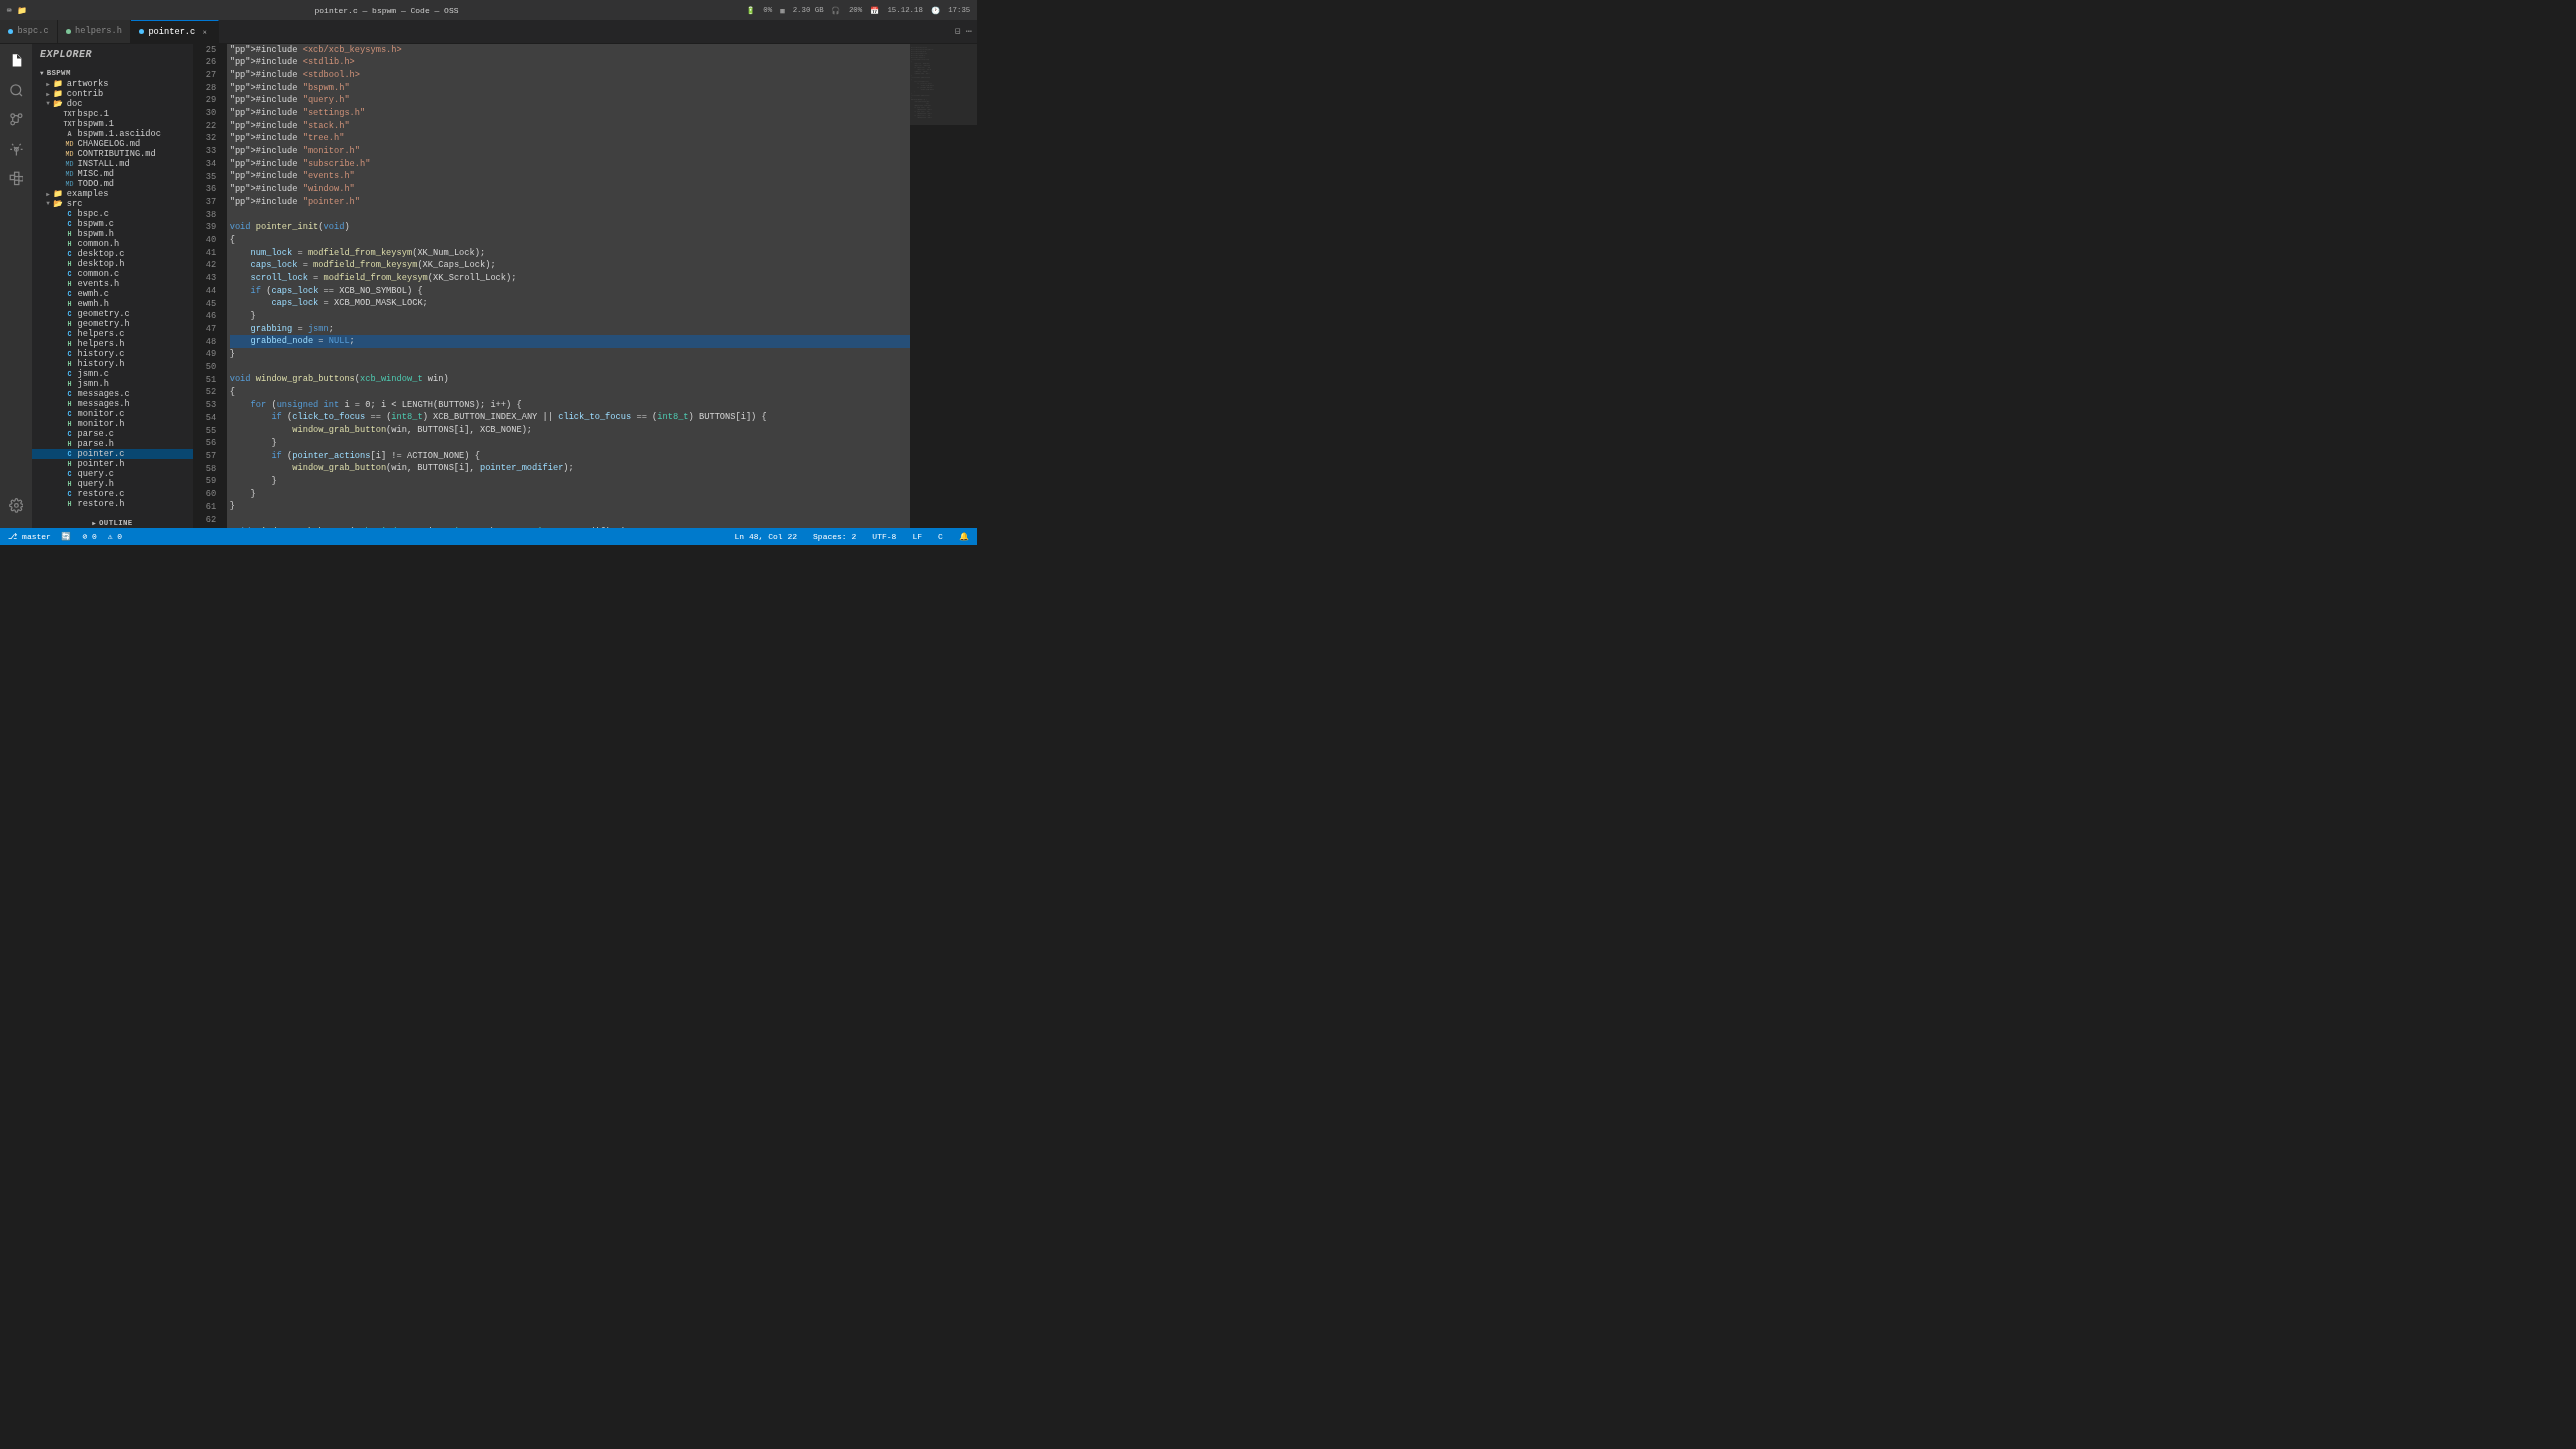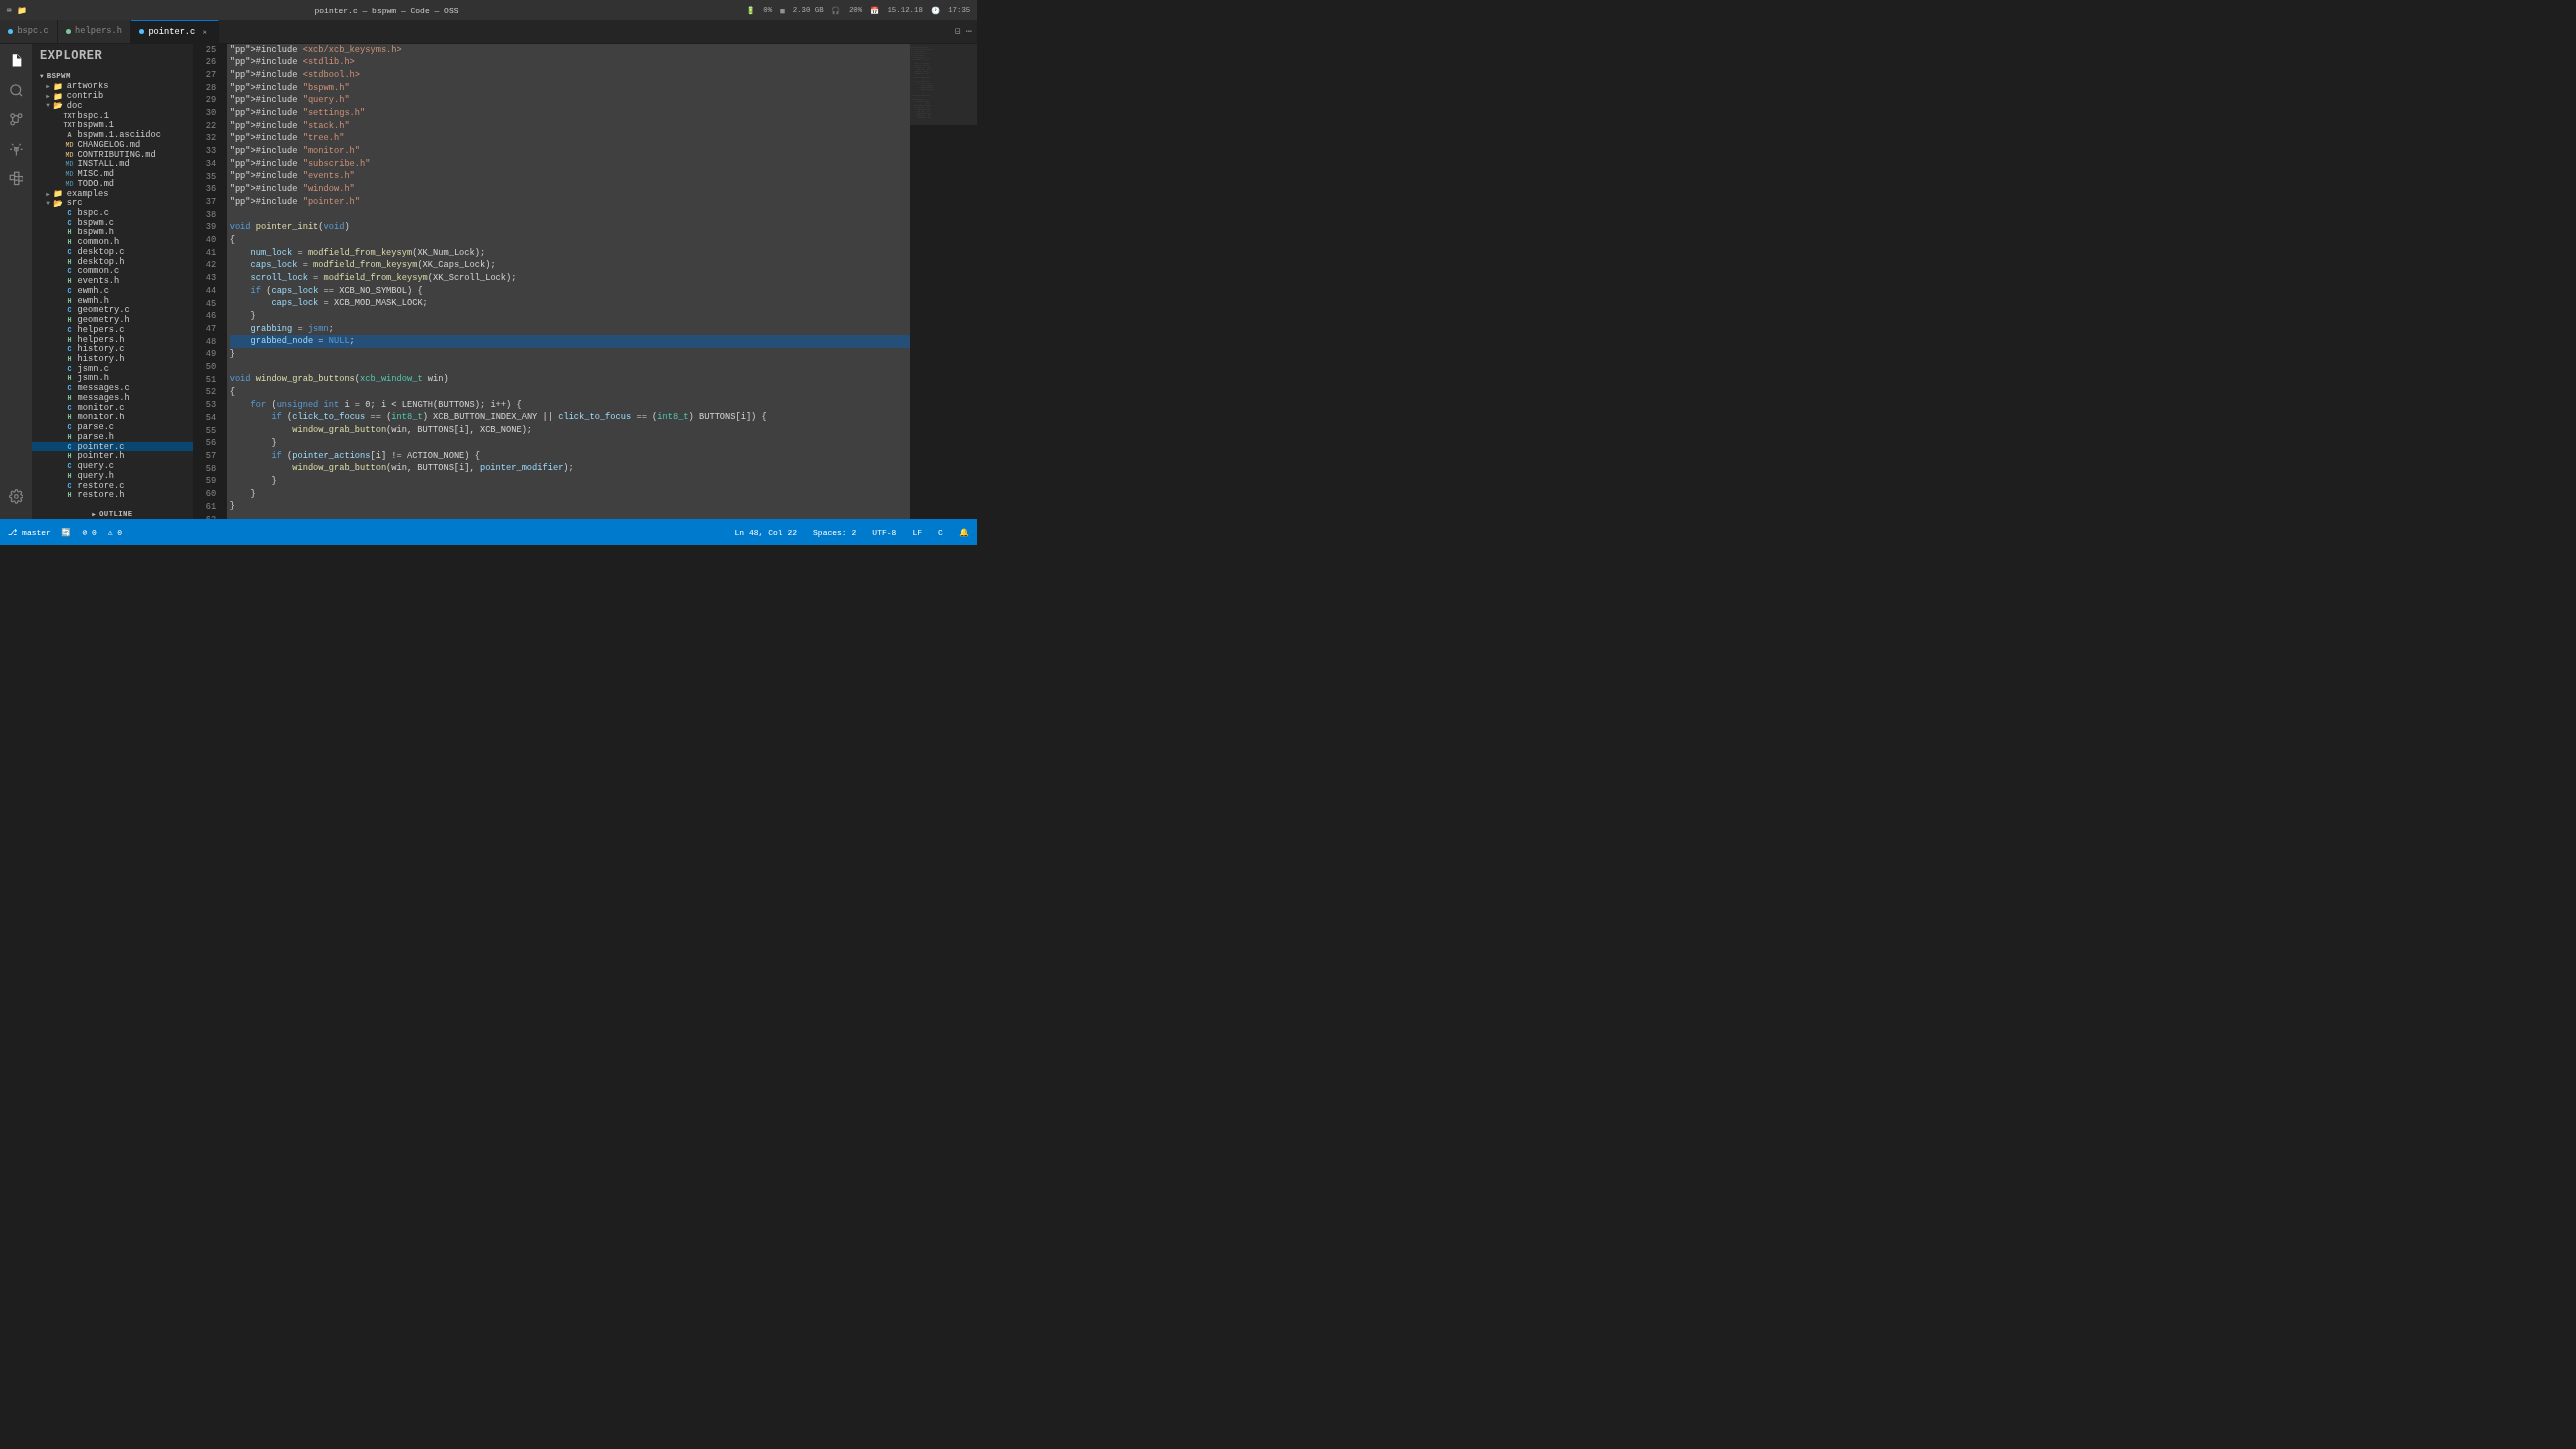--- a/index.html
+++ b/index.html
@@ -106,25 +106,26 @@
       width: 161px;
       background: #252526;
       flex-shrink: 0;
       overflow-y: auto;
       overflow-x: hidden;
       display: flex;
       flex-direction: column;
     }
     .sidebar-header {
       padding: 5.4px 8px;
-      font-size: 12px;
+      font-size: 10px;
       font-weight: bold;
       color: #bbb;
       text-transform: uppercase;
       letter-spacing: 0.05em;
+      font-style: italic;
     }
     .tree-item {
       display: flex;
       align-items: center;
       padding: 1.3px 0;
       cursor: pointer;
       height: 14.8px;
       white-space: nowrap;
       overflow: hidden;
     }
@@ -243,21 +244,21 @@
     .minimap-viewport {
       position: absolute;
       top: 0;
       left: 0;
       right: 0;
       height: 81px;
       background: rgba(255,255,255,0.06);
     }
     
     .statusbar {
-      height: 26px;
+      height: 17px;
       background: #007acc;
       display: flex;
       align-items: center;
       padding: 0 5.4px;
       font-size: 8px;
       color: #ffffff;
       flex-shrink: 0;
       gap: 16px;
     }
     .statusbar-left { display: flex; gap: 5.4px; align-items: center; }

